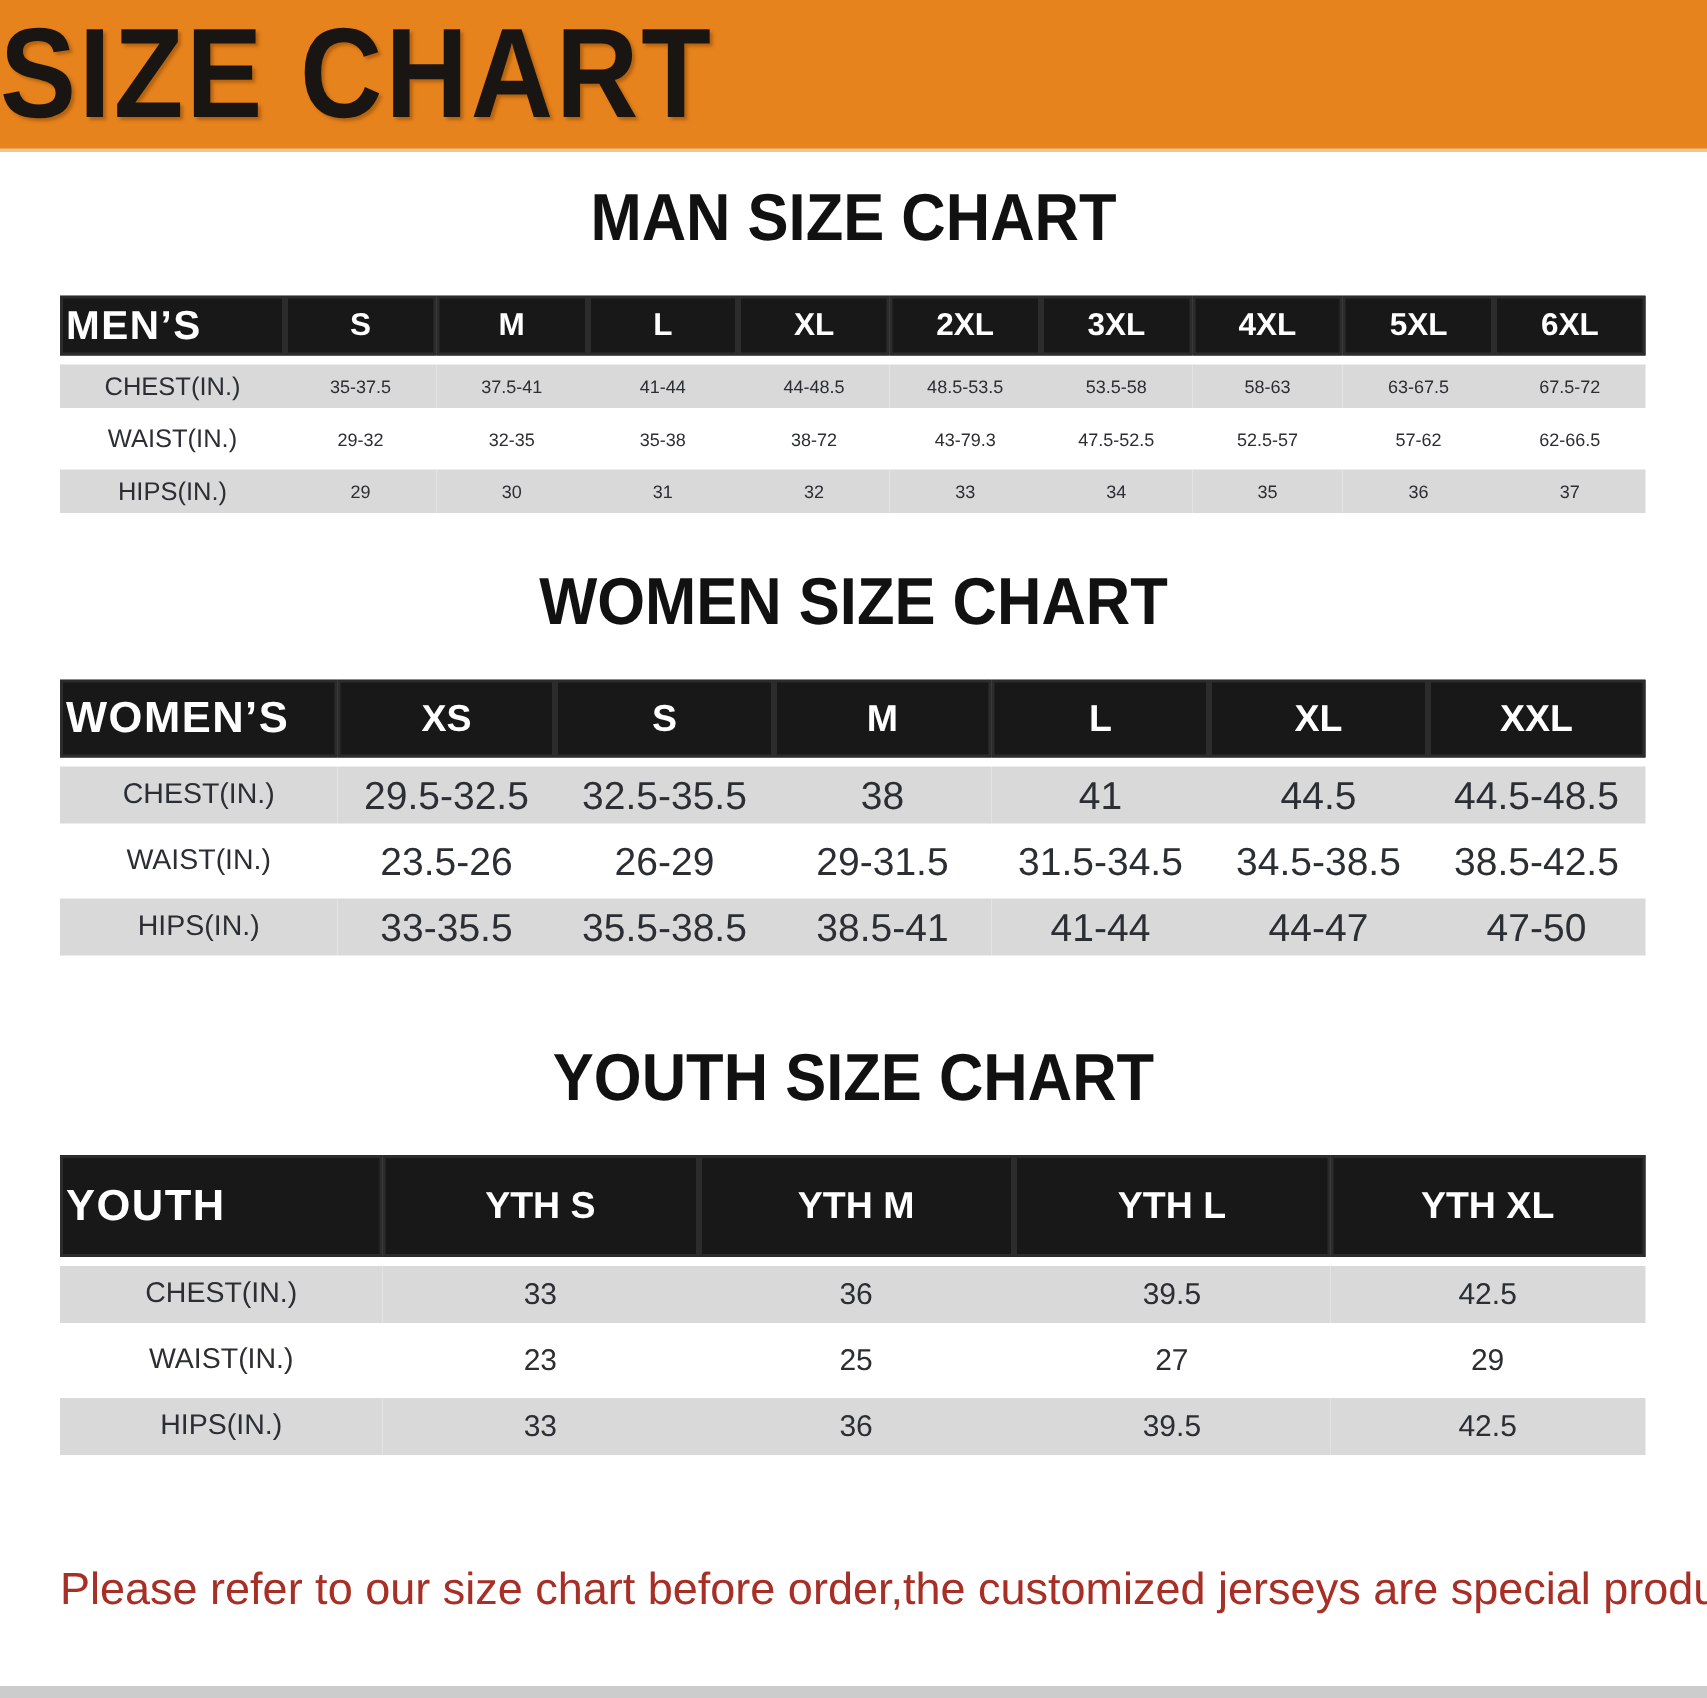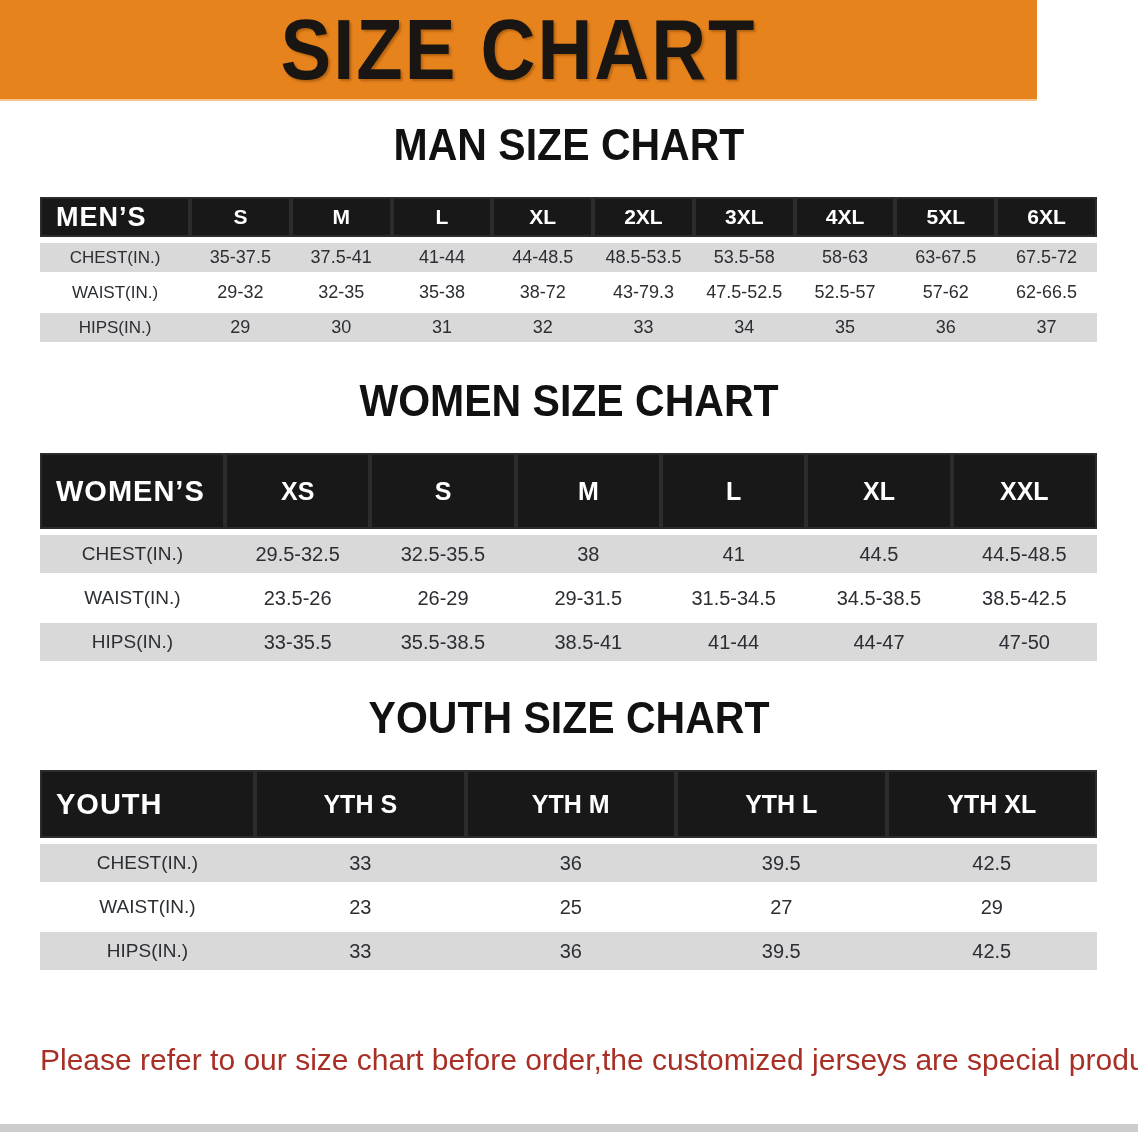--- a/index.html
+++ b/index.html
@@ -12,26 +12,25 @@
     height: 1132px;
     background: #ffffff;
     overflow: hidden;
     margin: 0 auto;
   }
 
   
   .banner {
     position: absolute;
     top: 0; left: 0;
-    width: 1037px;
+    width: 1138px;
     height: 101px;
     background: #E7831D;
     display: flex;
     align-items: center;
-    justify-content: center;
     border-bottom: 2px solid #f3c58f;
   }
   .banner-title {
     font-size: 76px;
     font-weight: 800;
     letter-spacing: 2px;
     color: #181512;
     transform: scaleY(1.12);
     text-shadow: 2px 2px 2px rgba(120,60,0,0.45);
     white-space: nowrap;
@@ -66,42 +65,42 @@
   .size-table thead th {
     background: #181818;
     color: #ffffff;
     font-weight: 700;
     text-align: center;
     vertical-align: middle;
     box-shadow: inset 0 0 0 2px #2c2c2c;
   }
   .size-table thead th:first-child {
     text-align: left;
-    padding-left: 16px;
+    padding-left: 4px;
   }
   .size-table tbody td {
     text-align: center;
     vertical-align: middle;
     color: #2b2e33;
     background: #ffffff;
   }
   .size-table tbody tr:nth-child(odd) td { background: #d9d9d9; }
 
   
   .men { top: 191px; }
   .men thead th { height: 40px; font-size: 21px; }
   .men thead th:first-child { width: 150px; font-size: 27px; letter-spacing: 1px; }
-  .men tbody td { height: 29px; font-size: 18px; }
+  .men tbody td { height: 29px; font-size: 12px; }
   .men tbody td:first-child { font-size: 17px; }
 
   
   .women { top: 447px; }
-  .women thead th { height: 76px; font-size: 25px; }
+  .women thead th { height: 52px; font-size: 25px; }
   .women thead th:first-child { width: 185px; font-size: 29px; letter-spacing: 1px; }
-  .women tbody td { height: 38px; font-size: 20px; }
+  .women tbody td { height: 38px; font-size: 26px; }
   .women tbody td:first-child { font-size: 19px; }
 
   
   .youth { top: 764px; }
   .youth thead th { height: 68px; font-size: 25px; }
   .youth thead th:first-child { width: 215px; font-size: 29px; letter-spacing: 1px; }
   .youth tbody td { height: 38px; font-size: 20px; }
   .youth tbody td:first-child { font-size: 19px; }
 
   

